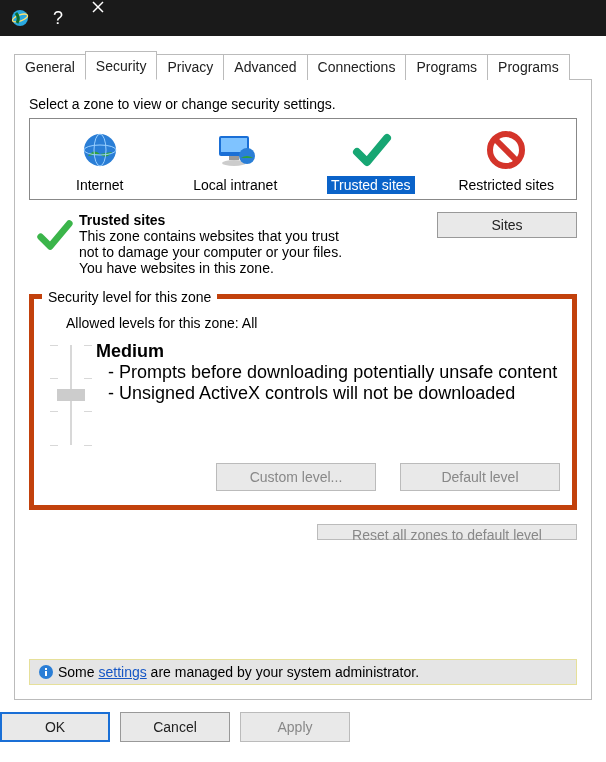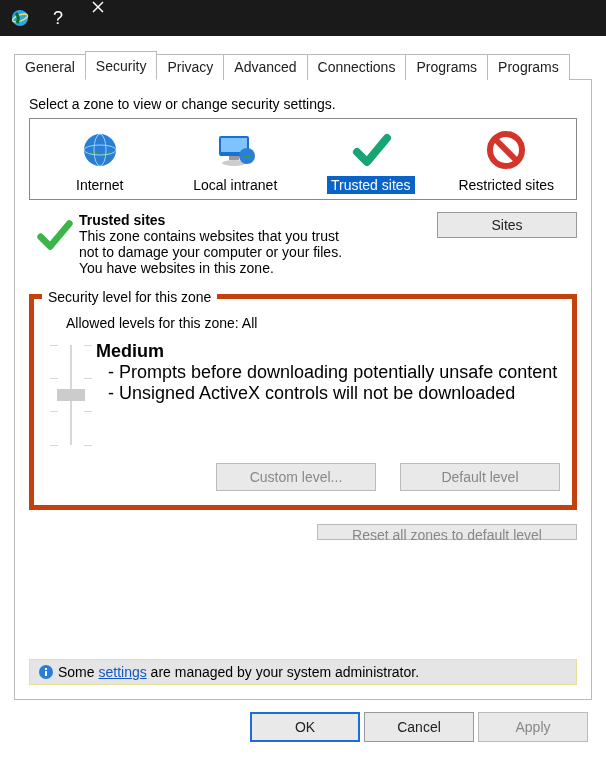--- a/index.html
+++ b/index.html
@@ -117,21 +117,21 @@
   .btn-row .btn { width:160px; height:28px; }
   .reset-row { display:flex; justify-content:flex-end; margin-top:14px;}
   .reset-row .btn { width:260px; height:16px;}
   .infobar {
     background:#e5e5e5; border:1px solid #e6e09a; display:flex; align-items:center;
     padding:4px 8px; font-size:14px; gap:4px;
     position:absolute; left:14px; right:14px; bottom:14px;
   }
   .infobar a { color:#1556c5; }
   .footer {
-    display:flex; justify-content:flex-end; gap:4px; padding:12px 18px 14px 0;
+    display:flex; gap:10px; padding:12px 18px 14px 0;
   }
   .footer .btn { width:110px; height:30px; font-size:14px;}
   .footer .btn.primary { border:2px solid #1a6fd6; }
   svg { display:block; }
 </style>
 </head>
 <body>
 
 <div class="titlebar">
   <span class="ticon">

